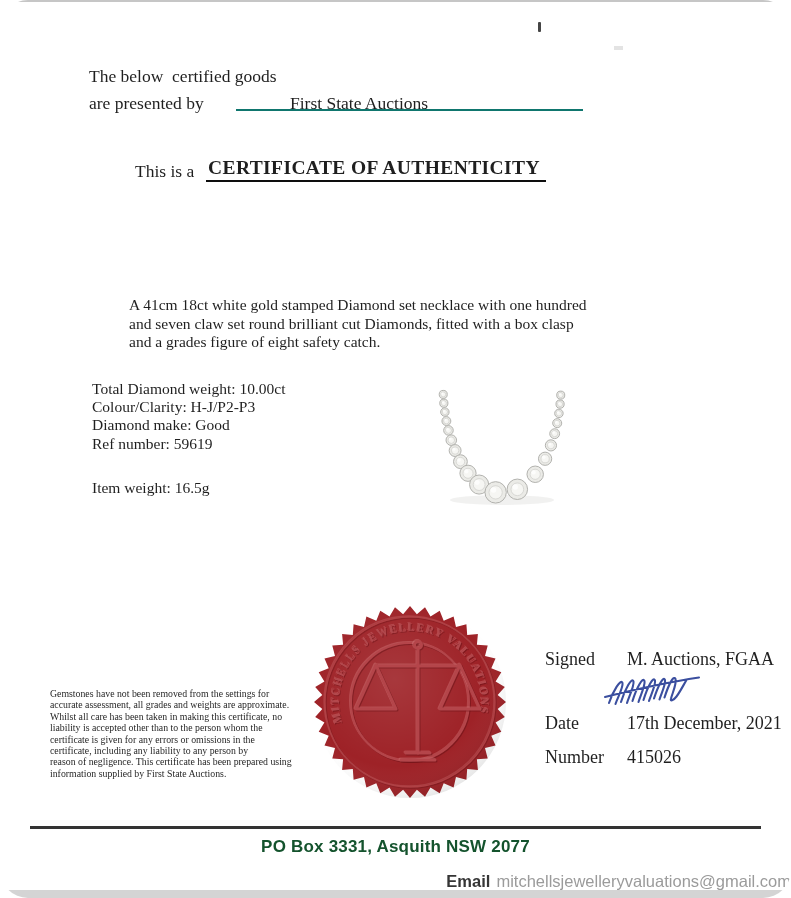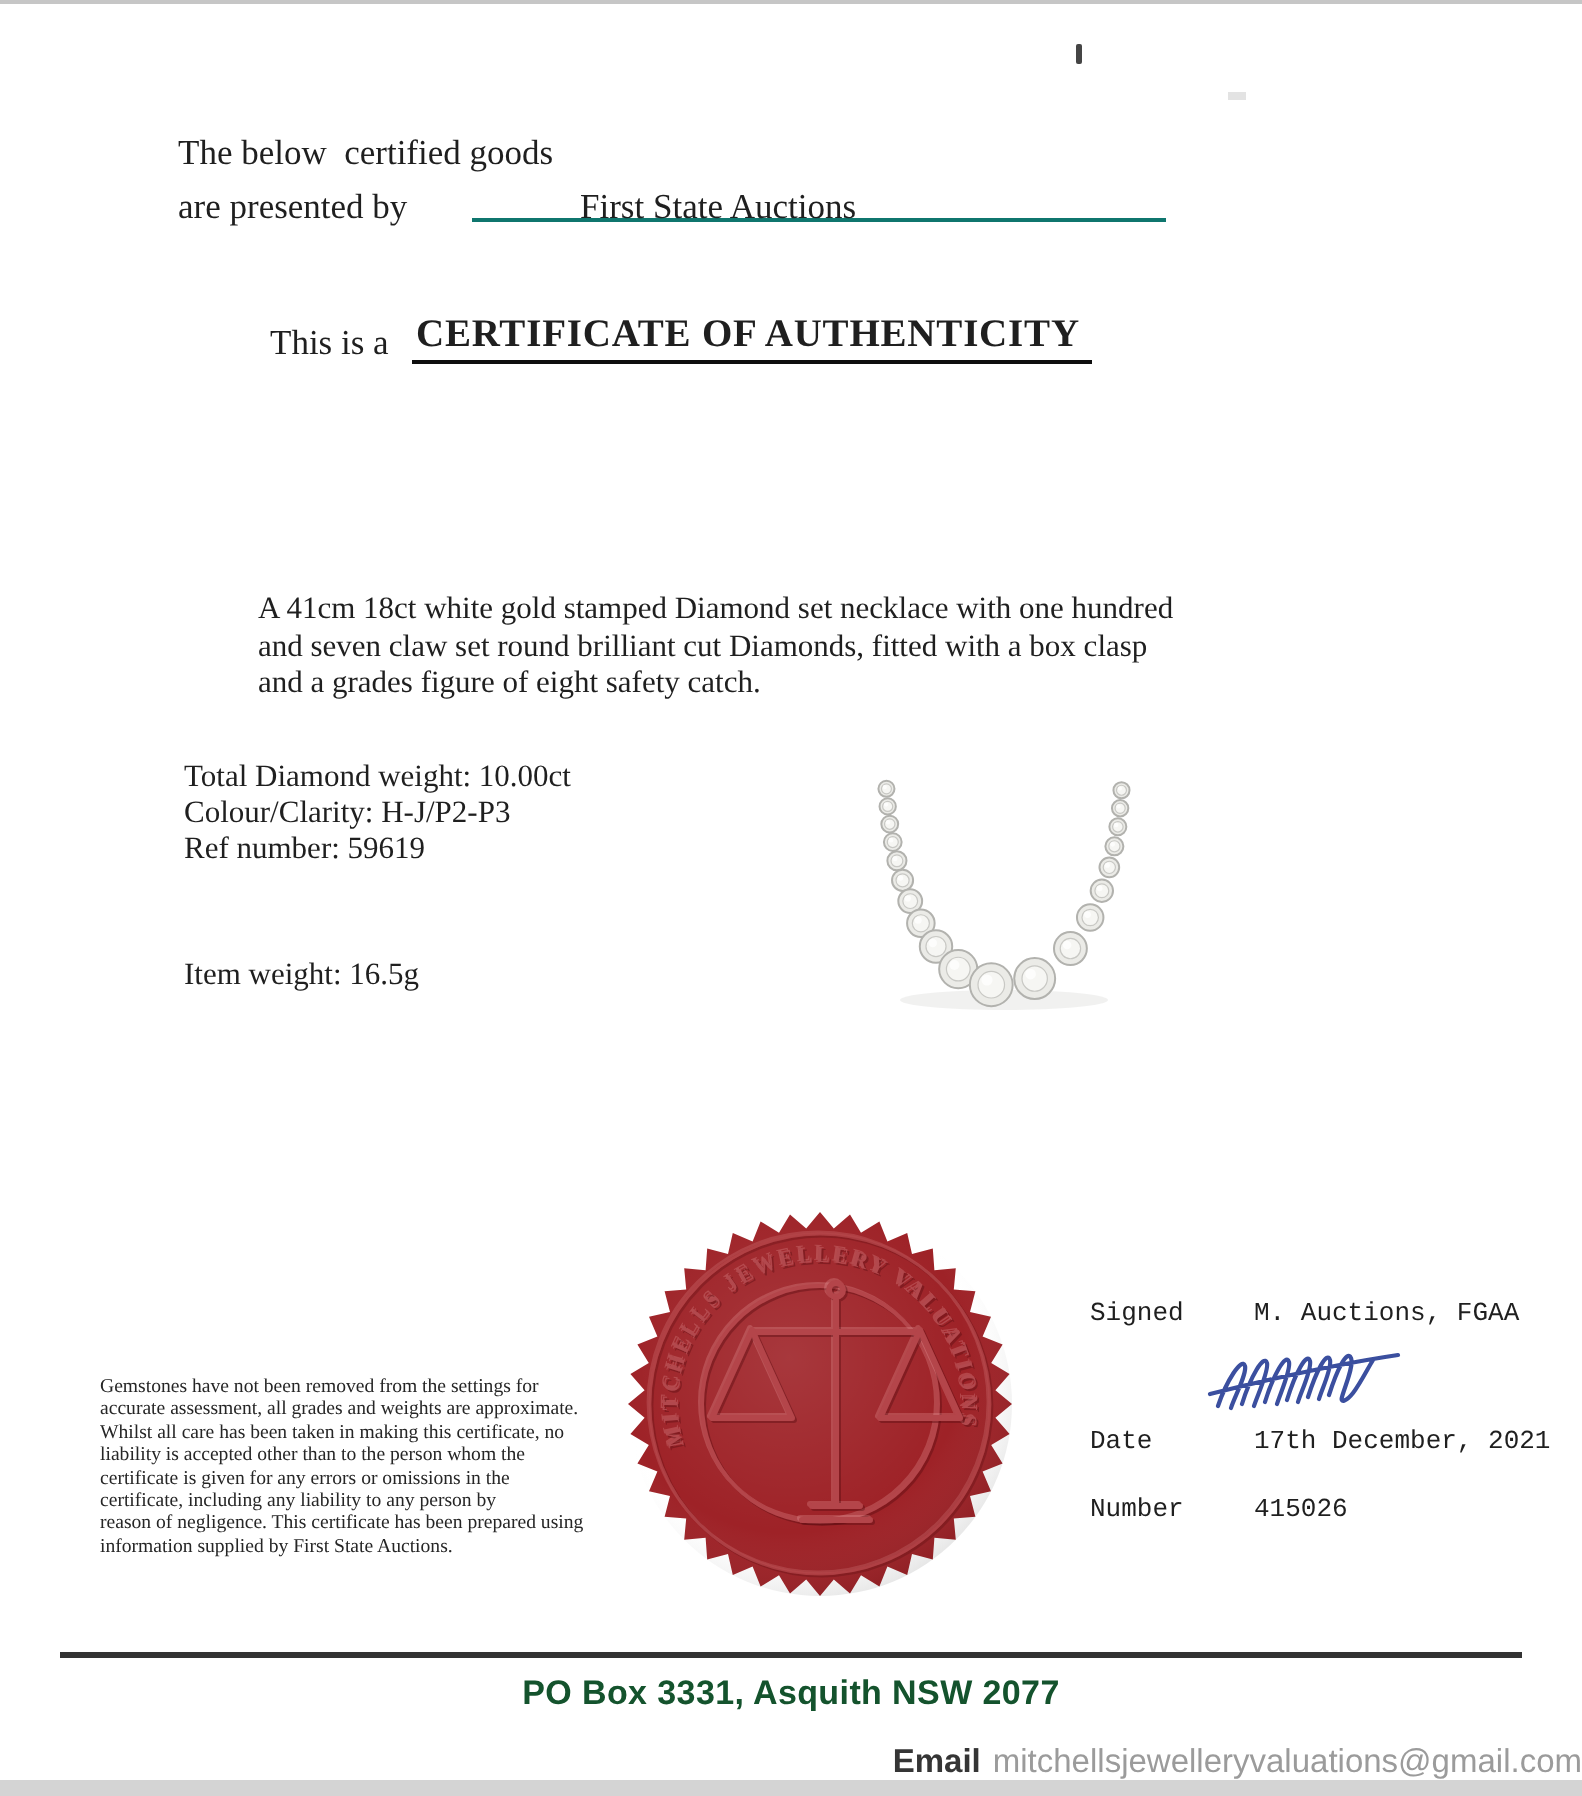--- a/index.html
+++ b/index.html
@@ -1,27 +1,27 @@
 <!DOCTYPE html>
 <html><head>
 <meta charset="utf-8">
 <style>
   html,body{margin:0;padding:0;background:#ffffff;}
   #page{position:relative;width:791px;height:898px;background:#ffffff;overflow:hidden;
-        font-family:"Liberation Serif","DejaVu Serif",serif;color:#1f1f1f;}
+        font-family:"Liberation Serif","DejaVu Serif",serif;color:#1f1f1f;border-radius:28px;}
   .abs{position:absolute;}
   .hdr{font-size:17.5px;line-height:26px;white-space:pre;}
   .blankline{border-bottom:2px solid #0f766e;}
   .title-prefix{font-size:17.5px;margin-left:46px;}
   .cert-title{font-size:19.5px;font-weight:bold;letter-spacing:.4px;
               border-bottom:2.6px solid #0e0e0e;padding:0 6px 1px 2px;}
   .desc{font-size:15.5px;line-height:18.6px;white-space:nowrap;margin-left:40px;}
   .details{font-size:15.5px;line-height:18.2px;white-space:nowrap;}
   .disc{font-size:9.8px;line-height:11.4px;white-space:nowrap;color:#262626;}
-  .sig{font-size:13px;white-space:nowrap;font-family:Liberation Mono, monospace;}
+  .sig{font-size:18px;white-space:nowrap;}
   .sans{font-family:"Liberation Sans","DejaVu Sans",sans-serif;}
   .addr{font-size:17px;font-weight:700;color:#14532d;letter-spacing:.2px;}
   .email{font-size:16.5px;color:#9b9b9b;}
   .email .lbl{color:#353535;font-weight:700;margin-right:6px;}
   .seal-emboss{filter:drop-shadow(1px 1px 0 rgba(84,10,14,.40)) drop-shadow(-0.5px -0.5px 0 rgba(255,190,190,.22));}
 </style>
 </head>
 <body>
 
 <div id="page">
@@ -41,20 +41,21 @@
 
   <div class="abs desc" style="left:89px;top:296px">
     <div>A 41cm 18ct white gold stamped Diamond set necklace with one hundred</div>
     <div>and seven claw set round brilliant cut Diamonds, fitted with a box clasp</div>
     <div>and a grades figure of eight safety catch.</div>
   </div>
 
   <div class="abs details" style="left:92px;top:380px">
     <div>Total Diamond weight: 10.00ct</div>
     <div>Colour/Clarity: H-J/P2-P3</div>
+    <div>Diamond make: Good</div>
     <div>Ref number: 59619</div>
   </div>
   <div class="abs details" style="left:92px;top:479px">Item weight: 16.5g</div>
 
   <svg class="abs" style="left:418px;top:376px" width="180" height="134" viewBox="418 376 180 134">
     <ellipse cx="502" cy="500" rx="52" ry="5" fill="#8e8e86" opacity="0.12"></ellipse>
     <g>
         <circle cx="443.224512812587" cy="394.41282021674715" r="4.0152492657697865" fill="#ebebe7" stroke="#b2b2ae" stroke-width="1"></circle>
         <circle cx="443.224512812587" cy="394.41282021674715" r="2.4894545447772676" fill="#f6f6f3" stroke="#c8c8c4" stroke-width="0.6"></circle>
         <circle cx="442.4214629594331" cy="393.5294653782778" r="1.0439648091001446" fill="#fdfdfc"></circle>

